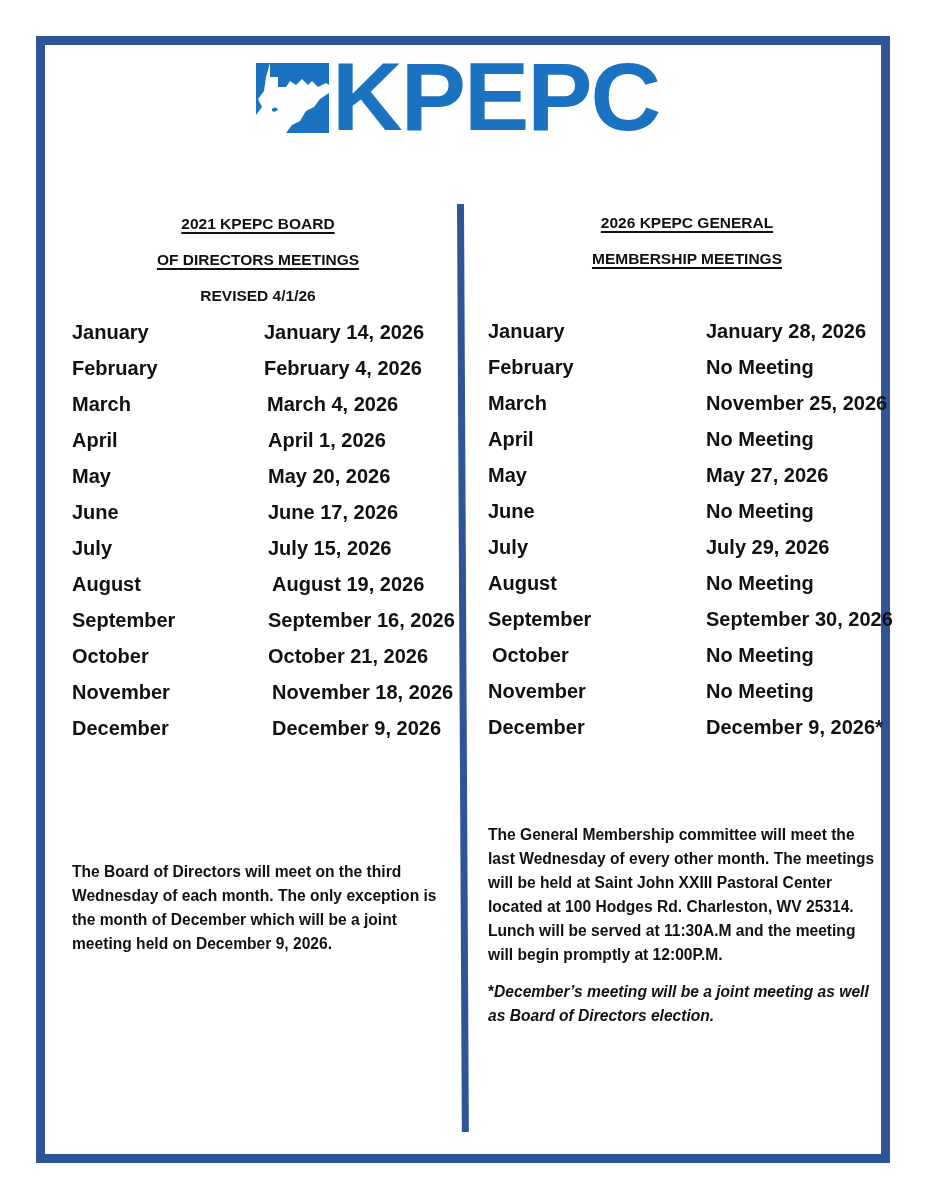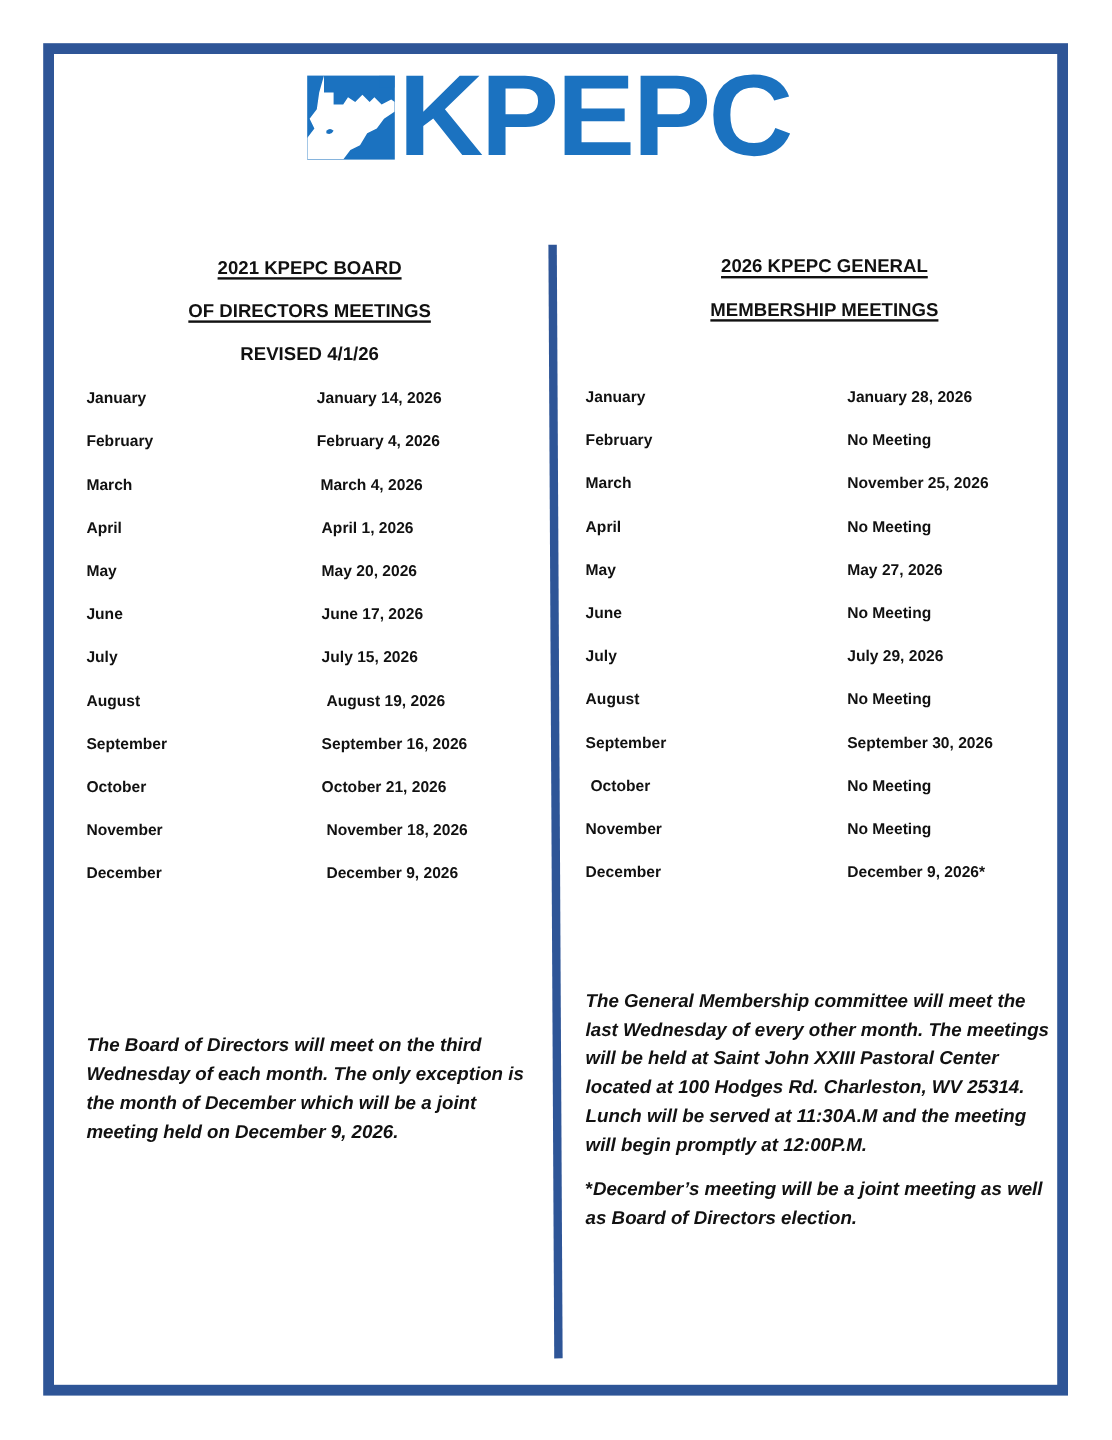--- a/index.html
+++ b/index.html
@@ -16,23 +16,23 @@
   .logo .mark svg { position: absolute; left: 0; top: 0; }
   .logo .letters { position: absolute; left: 76px; top: -14px; font-family: "Liberation Sans", sans-serif;
                    font-weight: bold; font-size: 96px; line-height: 96px; color: #1b72c0; letter-spacing: -2px;
                    transform: scaleX(1.02); transform-origin: left top; }
   .logo .subtitle { position: absolute; left: 0; top: 73px; width: 418px; font-family: "Liberation Sans", sans-serif;
                     font-size: 15.5px; line-height: 17px; color: #3b86cc; letter-spacing: -0.45px; white-space: nowrap; }
 
   .hdr { position: absolute; font-weight: bold; font-size: 15.5px; line-height: 20px; text-align: center; white-space: nowrap; }
   .hdr.u { text-decoration: underline; text-underline-offset: 3px; text-decoration-thickness: 1.5px; }
 
-  .row { position: absolute; font-weight: bold; font-size: 13px; line-height: 20px; white-space: nowrap; }
+  .row { position: absolute; font-weight: bold; font-size: 20px; line-height: 20px; white-space: nowrap; }
 
-  .para { position: absolute; font-weight: bold; font-size: 15.6px; line-height: 24px; font-style: italic; }
+  .para { position: absolute; font-weight: bold; font-size: 15.6px; line-height: 24px; }
   .note { position: absolute; font-weight: bold; font-size: 15.6px; line-height: 24px; }
   .note .it { font-style: italic; }
 </style>
 </head>
 <body>
 
 <div class="frame"></div>
 <div class="divider"></div>
 
 <div class="logo">

